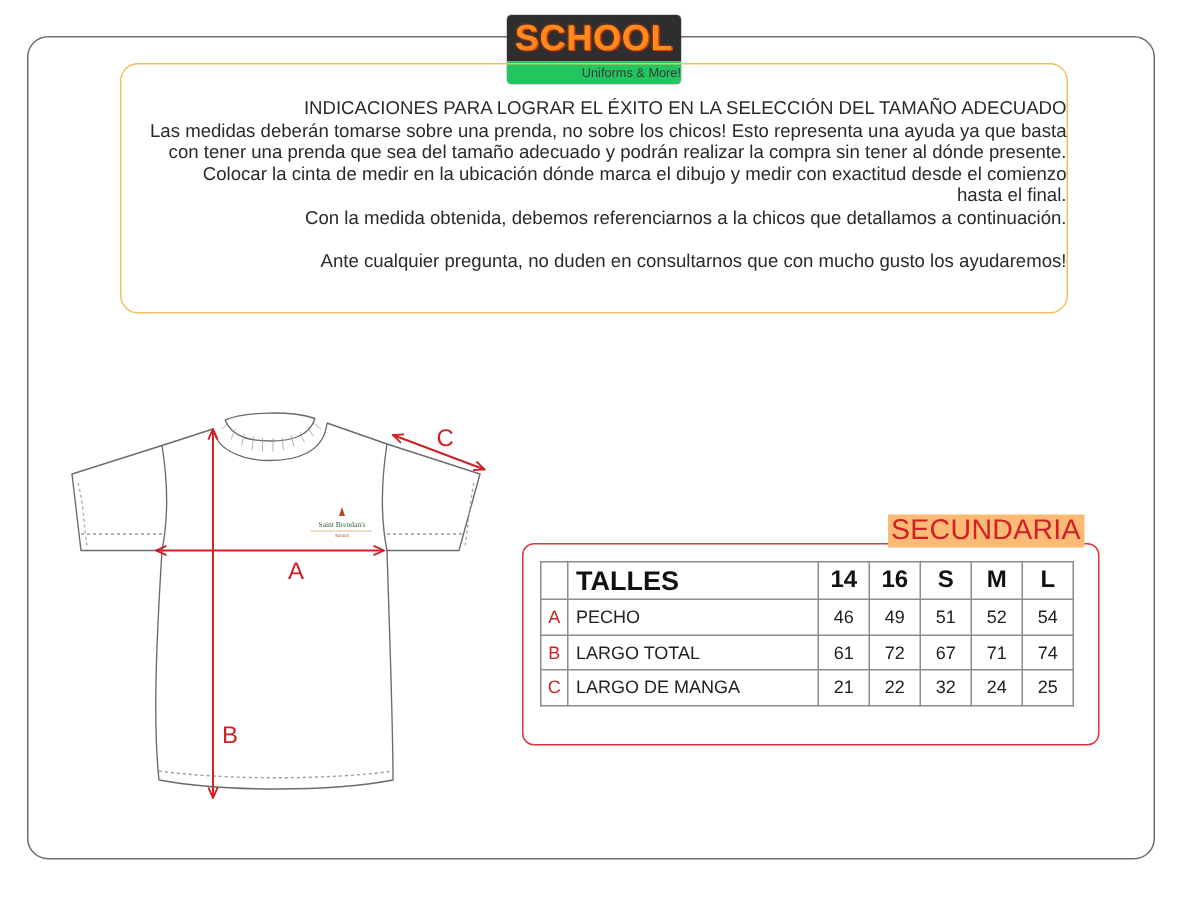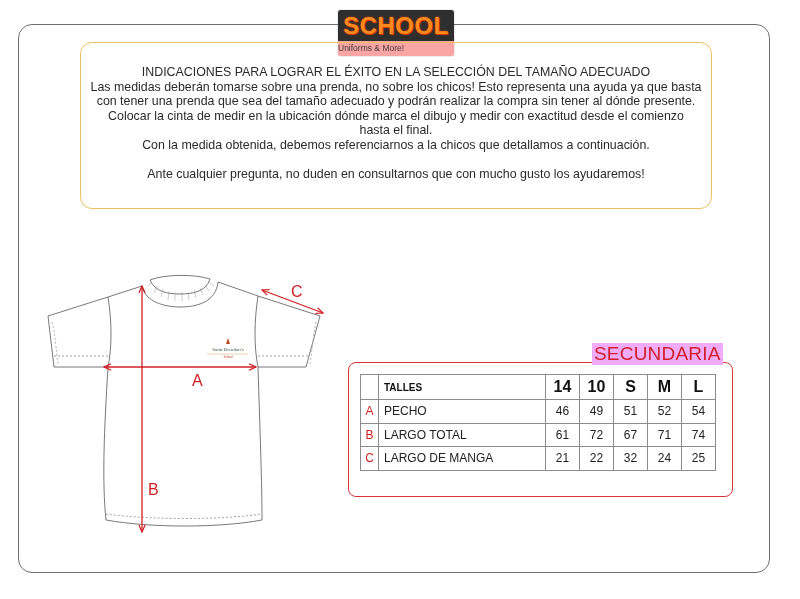--- a/index.html
+++ b/index.html
@@ -15,63 +15,63 @@
     position: absolute; left: 338px; top: 10px; width: 116px; height: 46px;
     border-radius: 3px; overflow: hidden; box-shadow: 0 0 1px #333;
   }
   .logo-top {
     height: 31px; background: #2e2e2e; color: #ff8a1c;
     font-family: "Liberation Sans", sans-serif; font-weight: bold; font-size: 24px;
     letter-spacing: 0.5px; text-align: center; line-height: 31px;
     text-shadow: 0 0 2px #e2400a, 1px 1px 0 #d4380a;
   }
   .logo-bottom {
-    height: 15px; background: #fca5a5; color: #3a3a3a;
-    font-size: 8.5px; text-align: left; line-height: 15px;
+    height: 15px; background: #22c55e; color: #3a3a3a;
+    font-size: 8.5px; text-align: right; line-height: 15px;
   }
 
   .instructions-box {
     position: absolute; left: 80px; top: 42px; width: 632px; height: 167px;
     border: 1px solid #f0c060; border-radius: 12px;
     text-align: center; font-size: 12.4px; line-height: 14.6px; color: #2a2a2a;
     padding-top: 22px;
     font-family: "Liberation Sans", sans-serif;
   }
-  .instructions-box p { white-space: nowrap; }
+  .instructions-box p { white-space: nowrap; text-align: right; }
   .instructions-box .blank { height: 14.6px; }
 
   .tshirt {
     position: absolute; left: 40px; top: 252px; width: 300px; height: 290px;
   }
 
   .secundaria-title {
     position: absolute; left: 592px; top: 343px;
     color: #d01f25; font-size: 19px; letter-spacing: 0.2px;
     font-family: "Liberation Sans", sans-serif;
-    background: #f0abfc; padding: 0 2px;
+    background: #fdba74; padding: 0 2px;
     z-index: 2;
   }
   .size-box {
     position: absolute; left: 348px; top: 362px; width: 385px; height: 135px;
     border: 1.5px solid #d8353a; border-radius: 8px;
   }
   table.size-table {
     position: absolute; left: 360px; top: 374px;
     border-collapse: collapse; font-size: 12px;
     font-family: "Liberation Sans", sans-serif;
   }
   .size-table td, .size-table th {
     border: 1px solid #8c8c8c; height: 23.5px; text-align: center; color: #222;
     font-weight: normal;
   }
   .size-table th { height: 25px; font-weight: bold; font-size: 16px; color: #111; }
   .size-table .letter { width: 18px; color: #cc2222; }
   .size-table .label { width: 167px; text-align: left; padding-left: 5px; }
   .size-table .val { width: 34px; }
-  .size-table th.label { font-size: 10px; }
+  .size-table th.label { font-size: 18px; }
 </style>
 </head>
 <body>
 
 <div class="outer-frame"></div>
 
 <div class="logo">
   <div class="logo-top">SCHOOL</div>
   <div class="logo-bottom">Uniforms &amp; More!</div>
 </div>
@@ -134,21 +134,21 @@
 
 <div class="size-box"></div>
 <div class="secundaria-title">SECUNDARIA</div>
 
 <table class="size-table">
   <tbody>
       <tr>
     <th class="letter"></th>
     <th class="label">TALLES</th>
     <th class="val">14</th>
-    <th class="val">10</th>
+    <th class="val">16</th>
     <th class="val">S</th>
     <th class="val">M</th>
     <th class="val">L</th>
   </tr>
   <tr>
     <td class="letter">A</td>
     <td class="label">PECHO</td>
     <td class="val">46</td>
     <td class="val">49</td>
     <td class="val">51</td>

